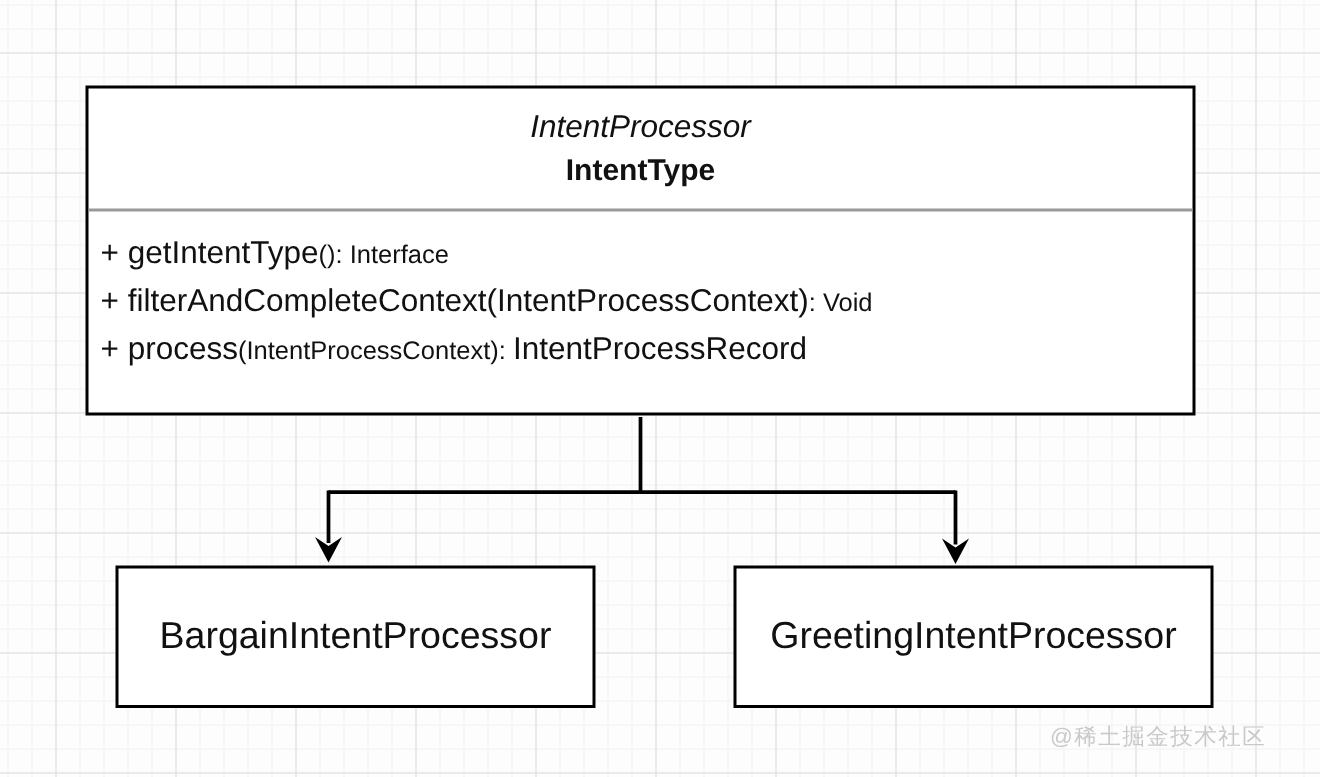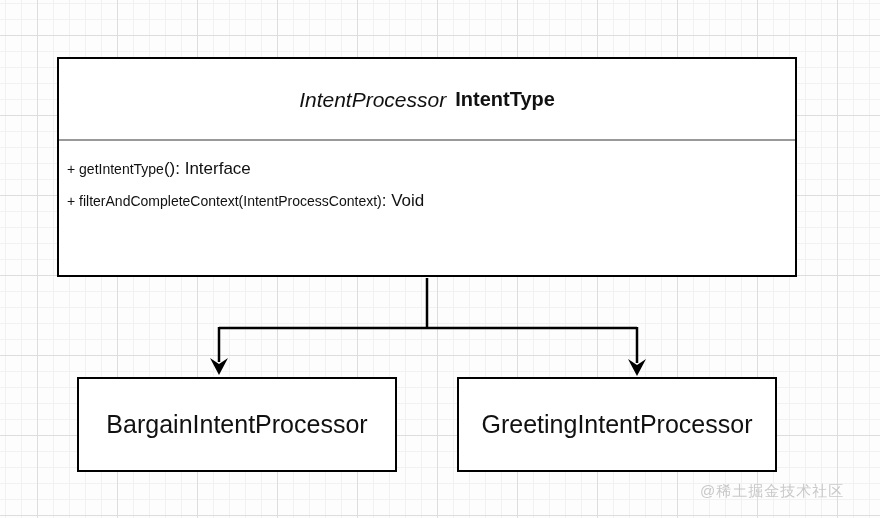--- a/index.html
+++ b/index.html
@@ -27,46 +27,46 @@
     border: 2px solid #000000;
     color: #111111;
   }
 
   .interface-box { left: 57px; top: 57px; width: 740px; height: 220px; }
 
   .interface-header {
     height: 82px;
     border-bottom: 2px solid #999999;
     display: flex;
-    flex-direction: row;
+    flex-direction: column;
     align-items: center;
     justify-content: center;
     gap: 9px;
   }
   .interface-name { font-style: italic; font-size: 21px; line-height: 1; }
   .interface-stereotype { font-weight: bold; font-size: 20px; line-height: 1; }
 
   .methods {
     padding: 12px 6px 0 8px;
   }
   .method-line {
     height: 32px;
     line-height: 32px;
     white-space: nowrap;
   }
-  .seg-lg { font-size: 14px; }
+  .seg-lg { font-size: 21px; }
   .seg-sm { font-size: 17px; }
 
   .impl-box {
     top: 377px; width: 320px; height: 95px;
     display: flex; align-items: center; justify-content: center;
   }
   .impl-box .impl-name { font-size: 25px; white-space: nowrap; }
   .impl-bargain { left: 77px; }
-  .impl-greeting { left: 457px; }
+  .impl-greeting { left: 489px; }
 
   .connector-svg {
     position: absolute;
     left: 0; top: 0;
     width: 880px; height: 518px;
     pointer-events: none;
   }
 
   .watermark {
     position: absolute;
@@ -93,20 +93,21 @@
   </svg>
 
   <div class="uml-box interface-box">
     <div class="interface-header">
       <div class="interface-name">IntentProcessor</div>
       <div class="interface-stereotype">IntentType</div>
     </div>
     <div class="methods">
         <div class="method-line"><span class="seg-lg">+ getIntentType</span><span class="seg-sm">(): Interface</span></div>
         <div class="method-line"><span class="seg-lg">+ filterAndCompleteContext(IntentProcessContext)</span><span class="seg-sm">: Void</span></div>
+        <div class="method-line"><span class="seg-lg">+ process</span><span class="seg-sm">(IntentProcessContext): </span><span class="seg-lg">IntentProcessRecord</span></div>
       </div>
   </div>
 
   <div class="uml-box impl-box impl-bargain">
     <span class="impl-name">BargainIntentProcessor</span>
   </div>
   <div class="uml-box impl-box impl-greeting">
     <span class="impl-name">GreetingIntentProcessor</span>
   </div>
 

